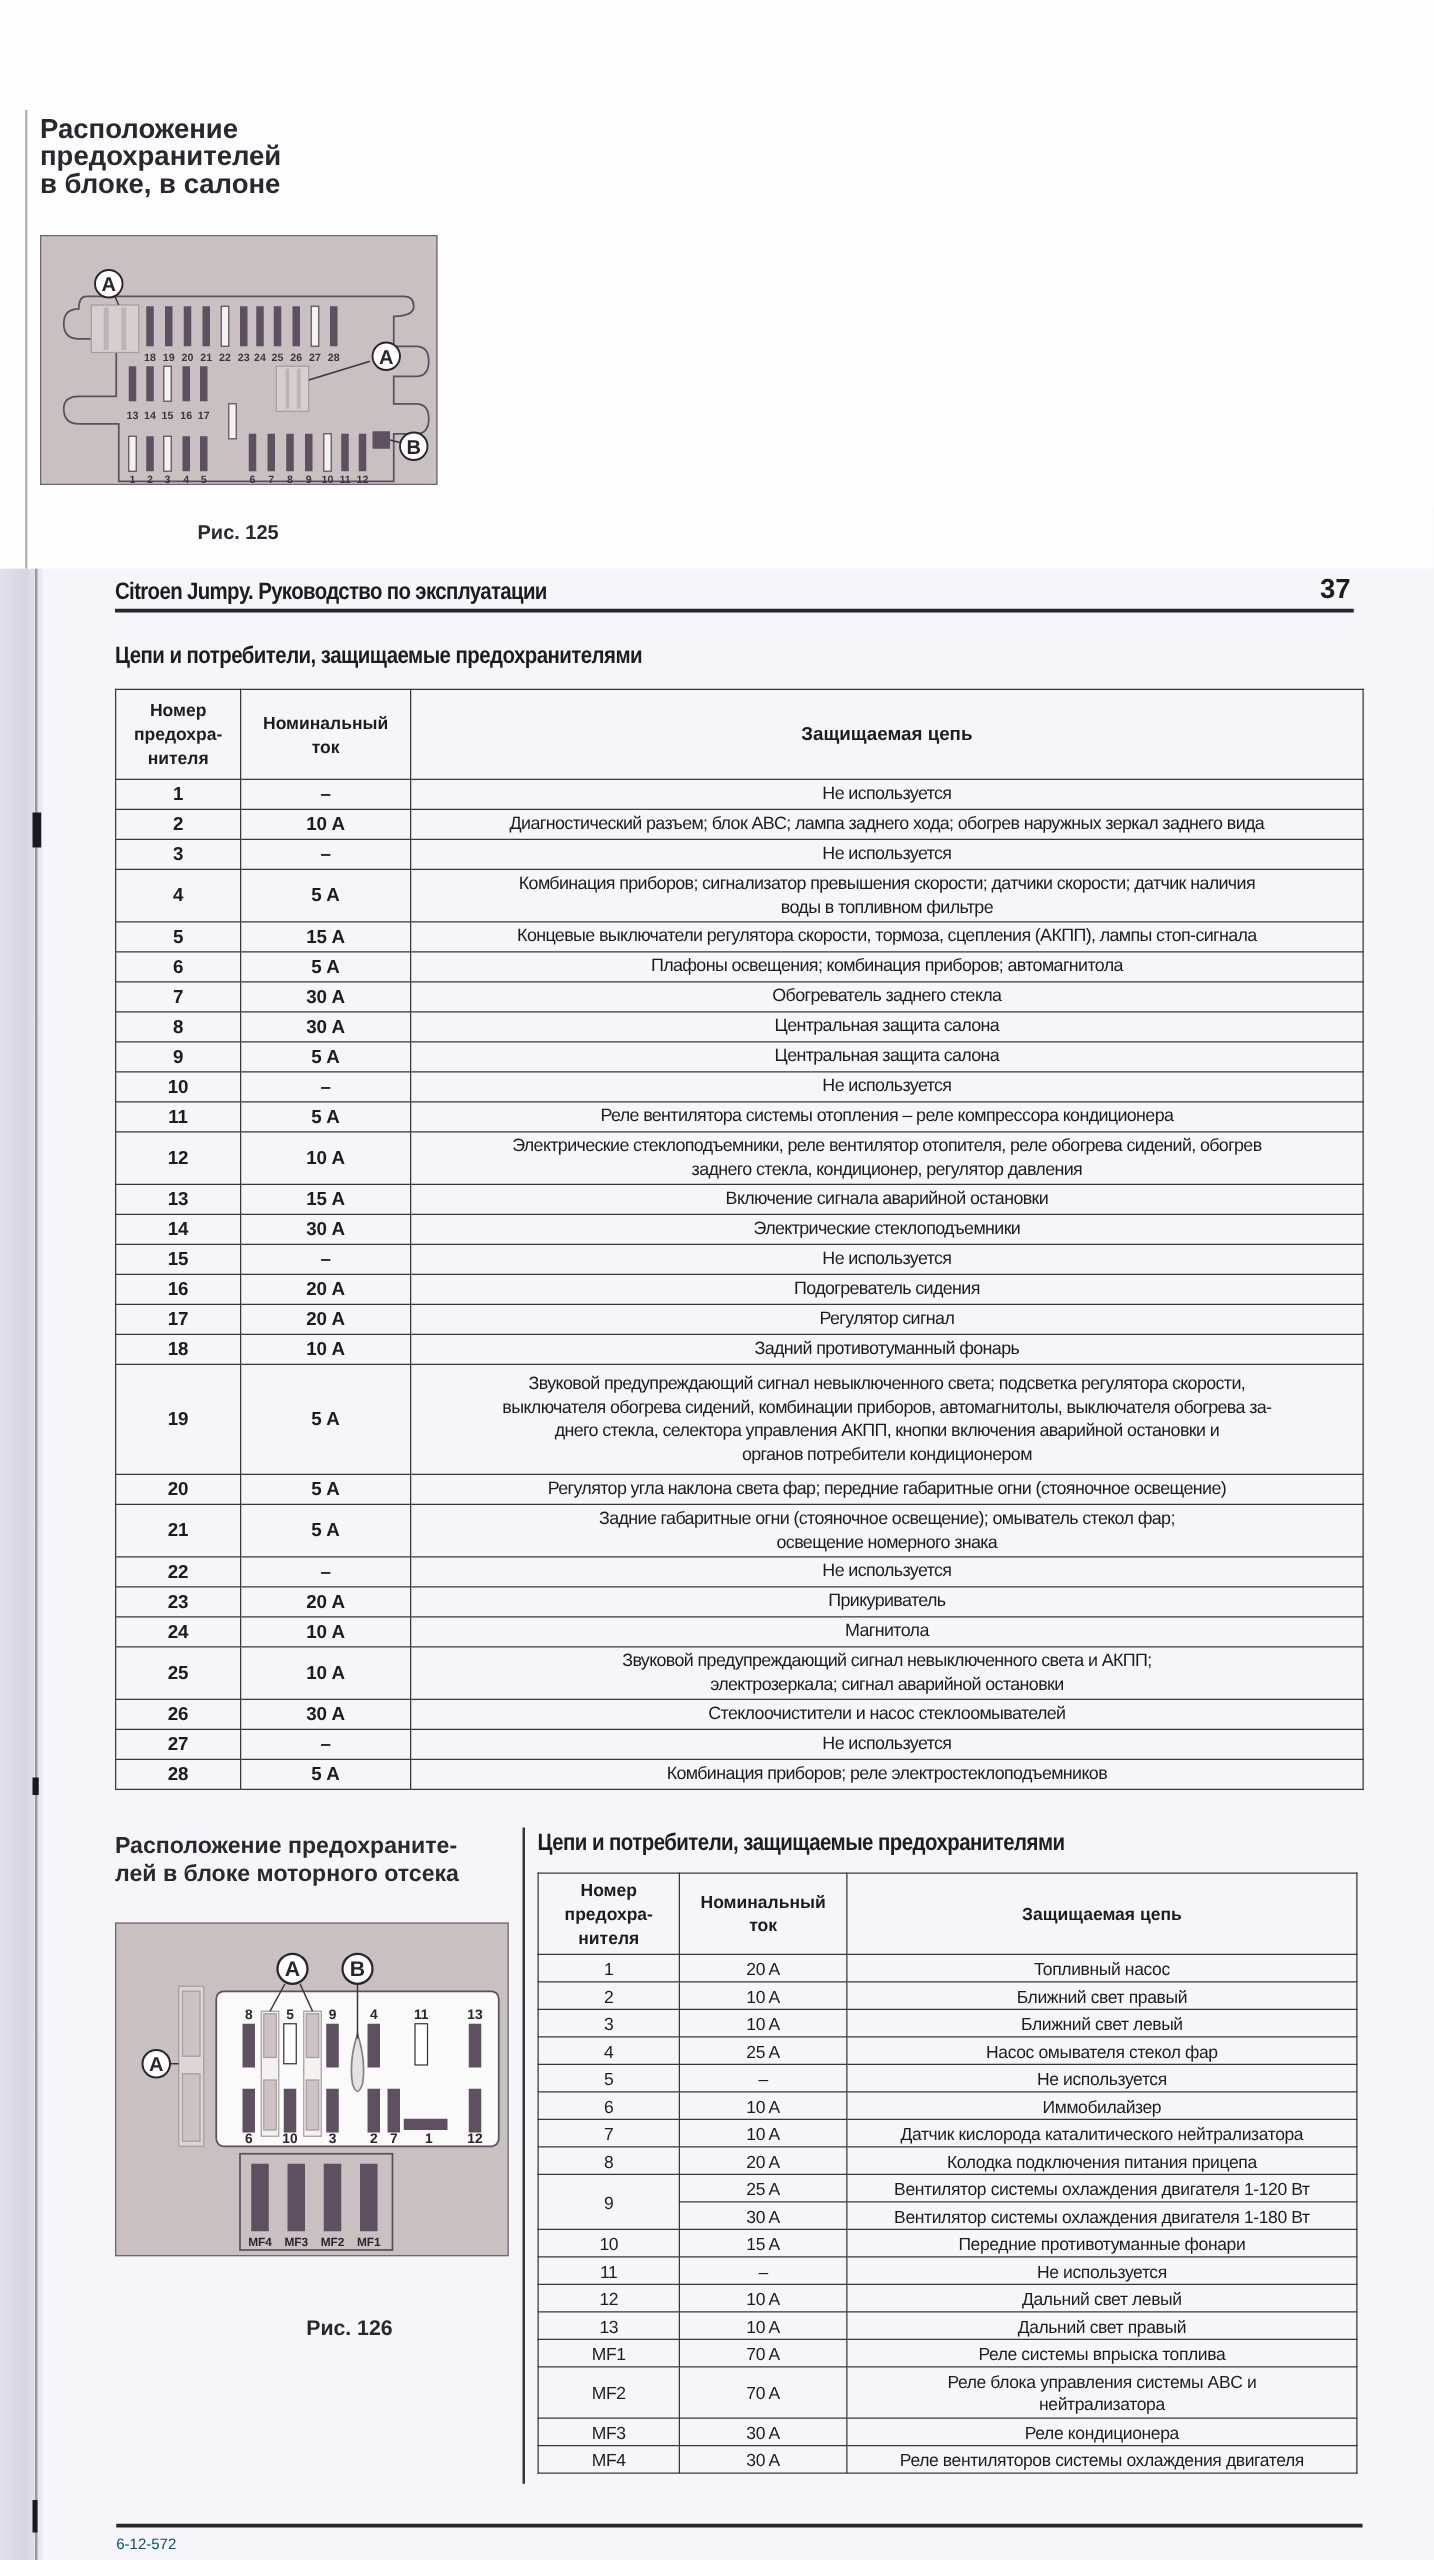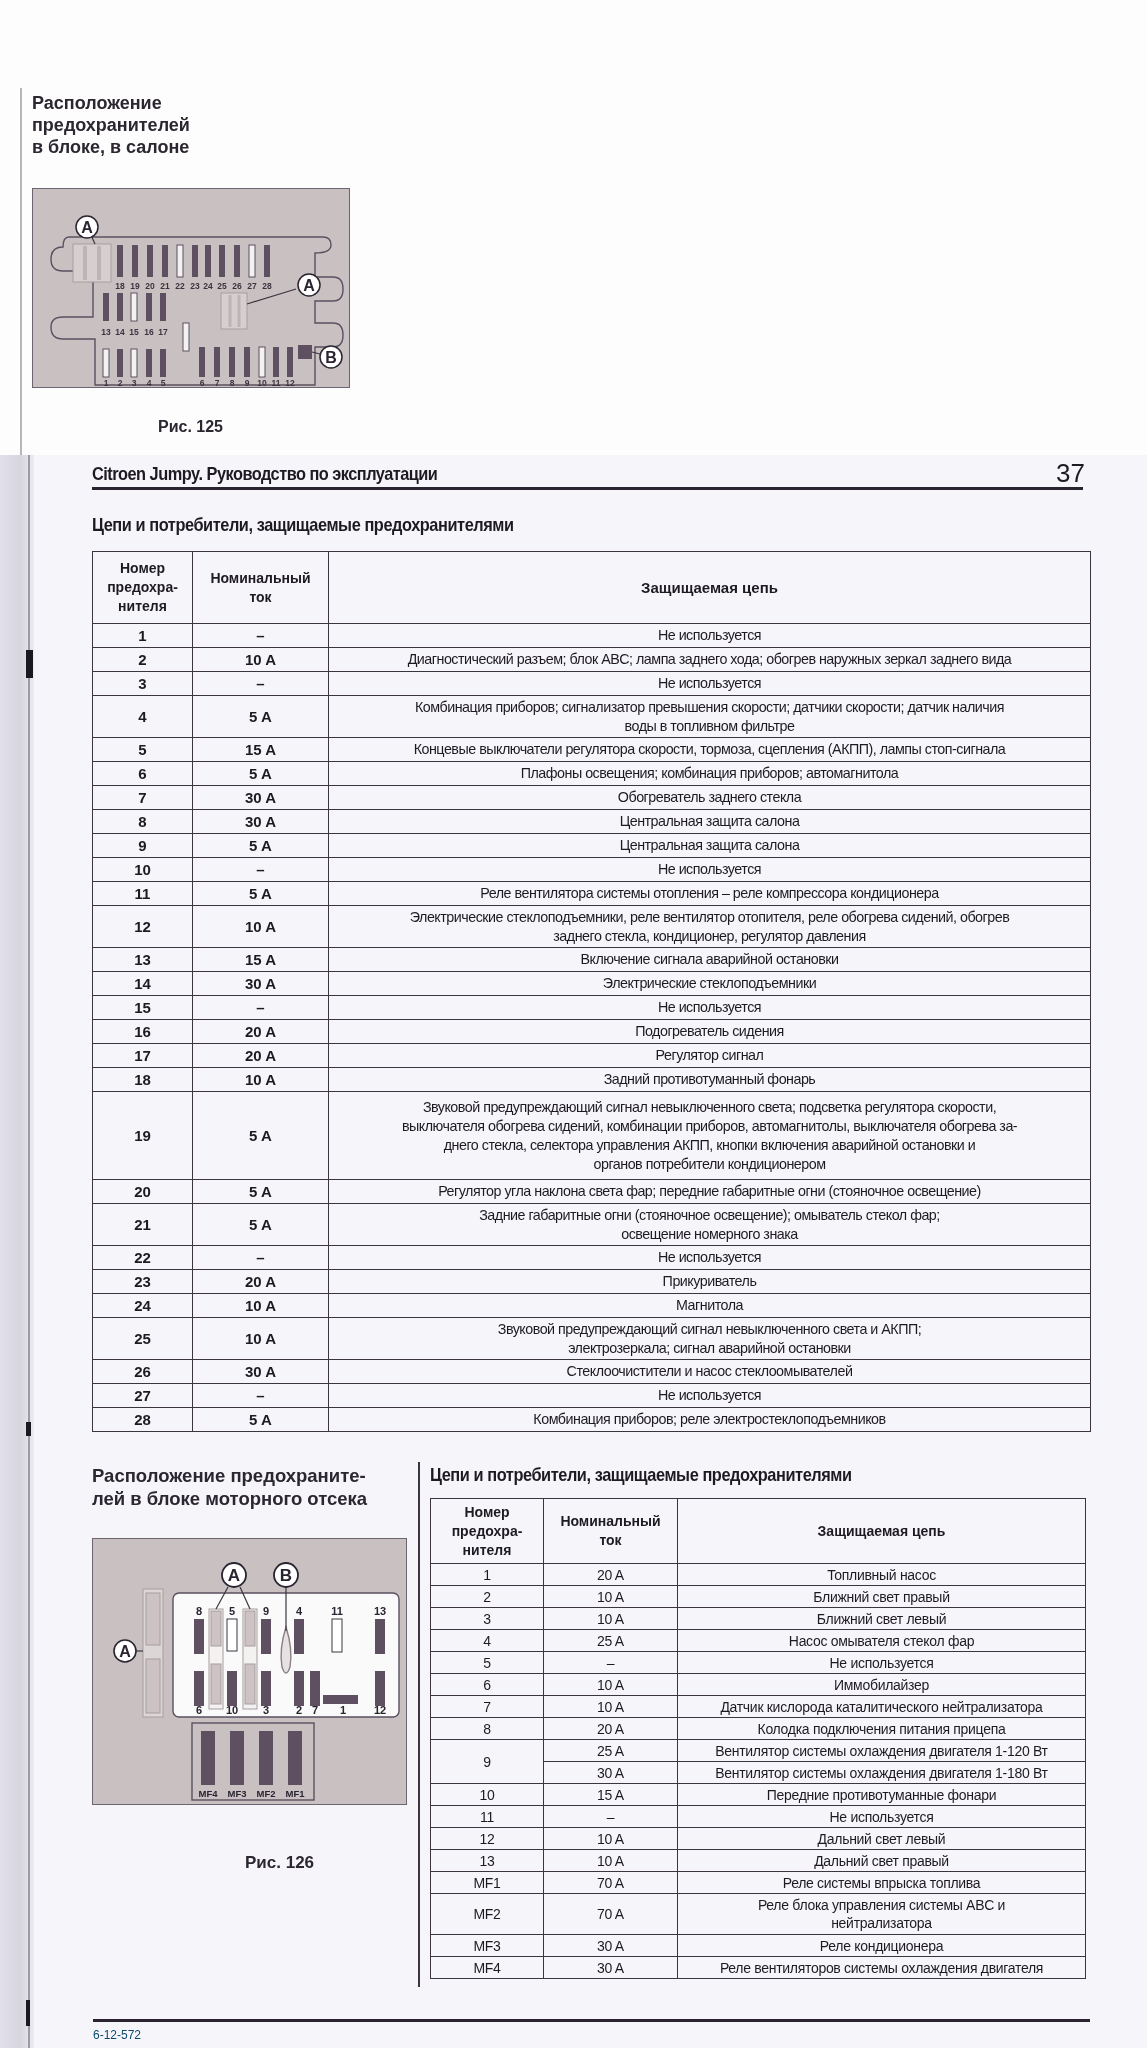--- a/index.html
+++ b/index.html
@@ -10,25 +10,25 @@
   }
   .abs { position:absolute; }
   
   #top-sheet { left:0; top:0; width:1147px; height:455px; background:#fdfdfd; }
   #binding-shade { left:0; top:455px; width:34px; height:1593px;
     background:linear-gradient(to right,#e2e0ea 0%,#d6d4de 60%,#eceaf2 100%); }
   #binding-line { left:28px; top:455px; width:2px; height:1593px; background:#9d9aa6; }
   #top-left-line { left:20px; top:88px; width:2px; height:367px; background:#b8b5bd; }
   .bind-mark { left:26px; width:7px; background:#1a1820; }
 
-  .h-side { font-weight:bold; font-size:18px; line-height:22px; color:#2b2630; }
+  .h-side { font-weight:bold; font-size:22px; line-height:22px; color:#2b2630; }
   .caption { font-weight:bold; font-size:16px; color:#2b2630; }
   .fig-box { background:#c9c1c1; border:1.5px solid #6d6470; box-sizing:border-box; }
   .run-head { font-family:"Liberation Sans", sans-serif; font-weight:bold; font-size:19px; letter-spacing:-0.6px; transform:scaleX(0.86); transform-origin:left; }
-  .page-num { font-weight:normal; font-size:26px; }
+  .page-num { font-weight:bold; font-size:22px; }
   .rule { background:#2a2430; }
   .sec-title { font-weight:bold; font-size:19px; letter-spacing:-0.5px; transform:scaleX(0.86); transform-origin:left; }
 
   table.fuse { border-collapse:collapse; position:absolute; table-layout:fixed; }
   table.fuse td, table.fuse th { border:1.3px solid #3c3540; text-align:center; padding:0 4px; vertical-align:middle; }
   #t1 { left:92px; top:551px; width:999px; }
   #t1 th { font-weight:bold; font-size:14px; line-height:19px; height:71px; }
   #t1 th.circ { font-size:15px; }
   #t1 td { font-size:14px; line-height:19px; height:23px; letter-spacing:-0.4px; }
   #t1 td.num, #t1 td.cur { font-weight:bold; font-size:15px; letter-spacing:0; }

